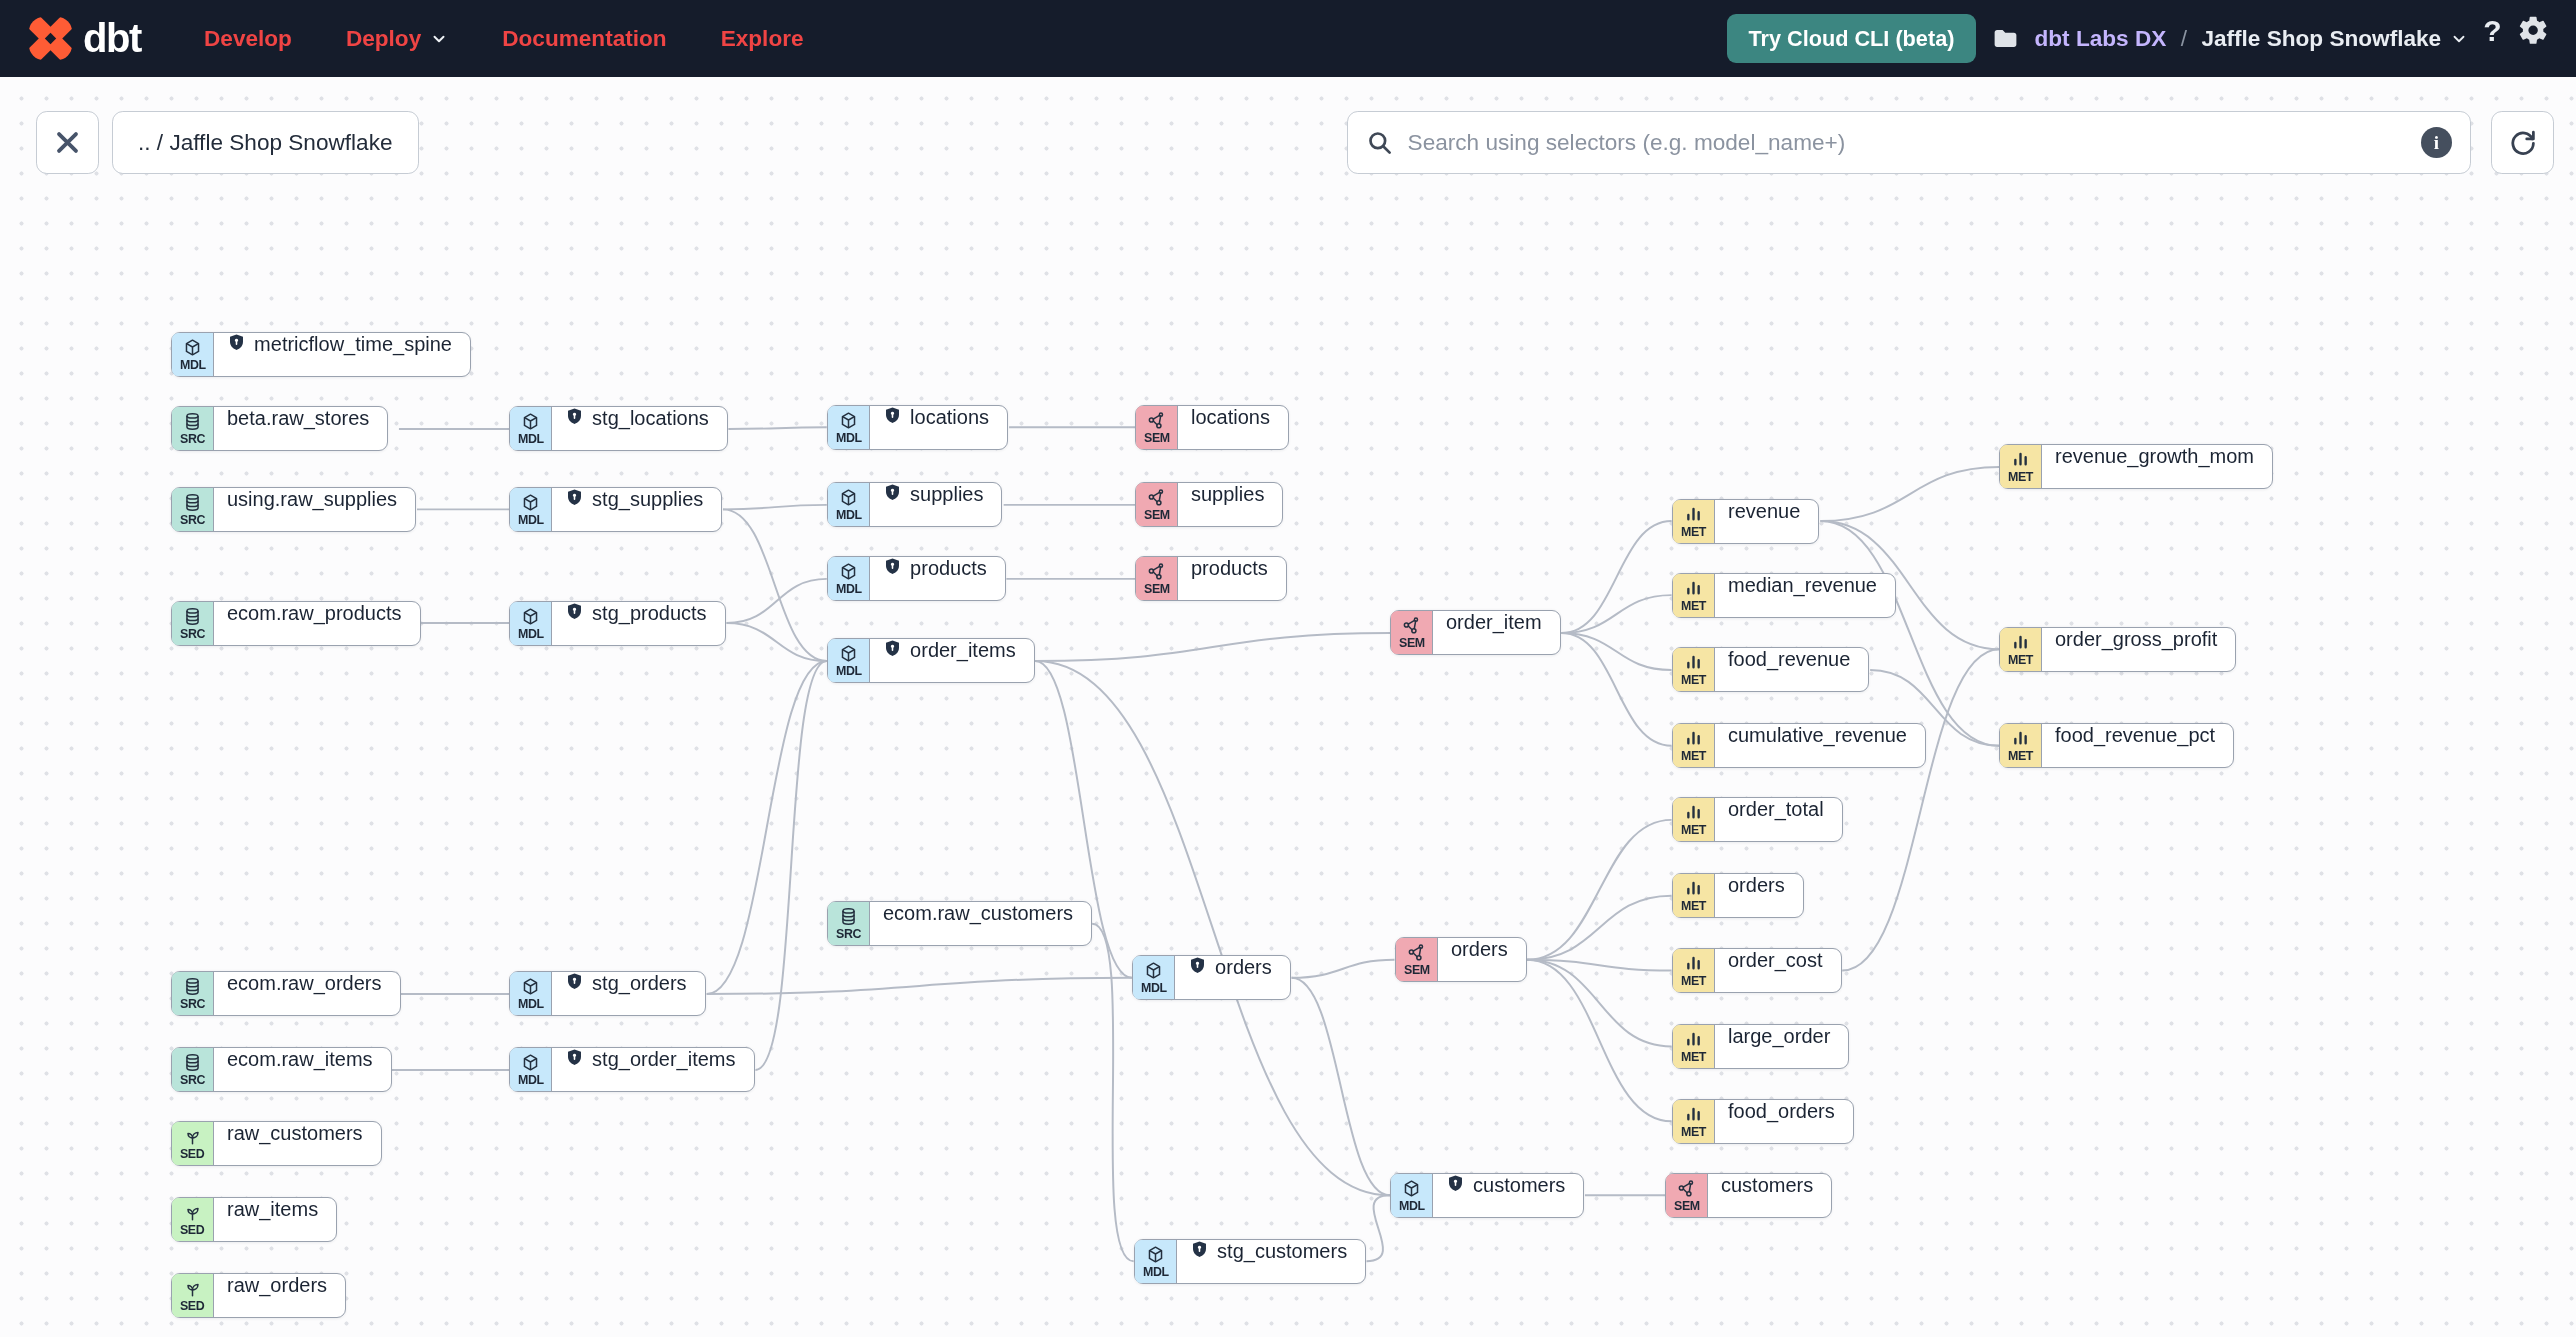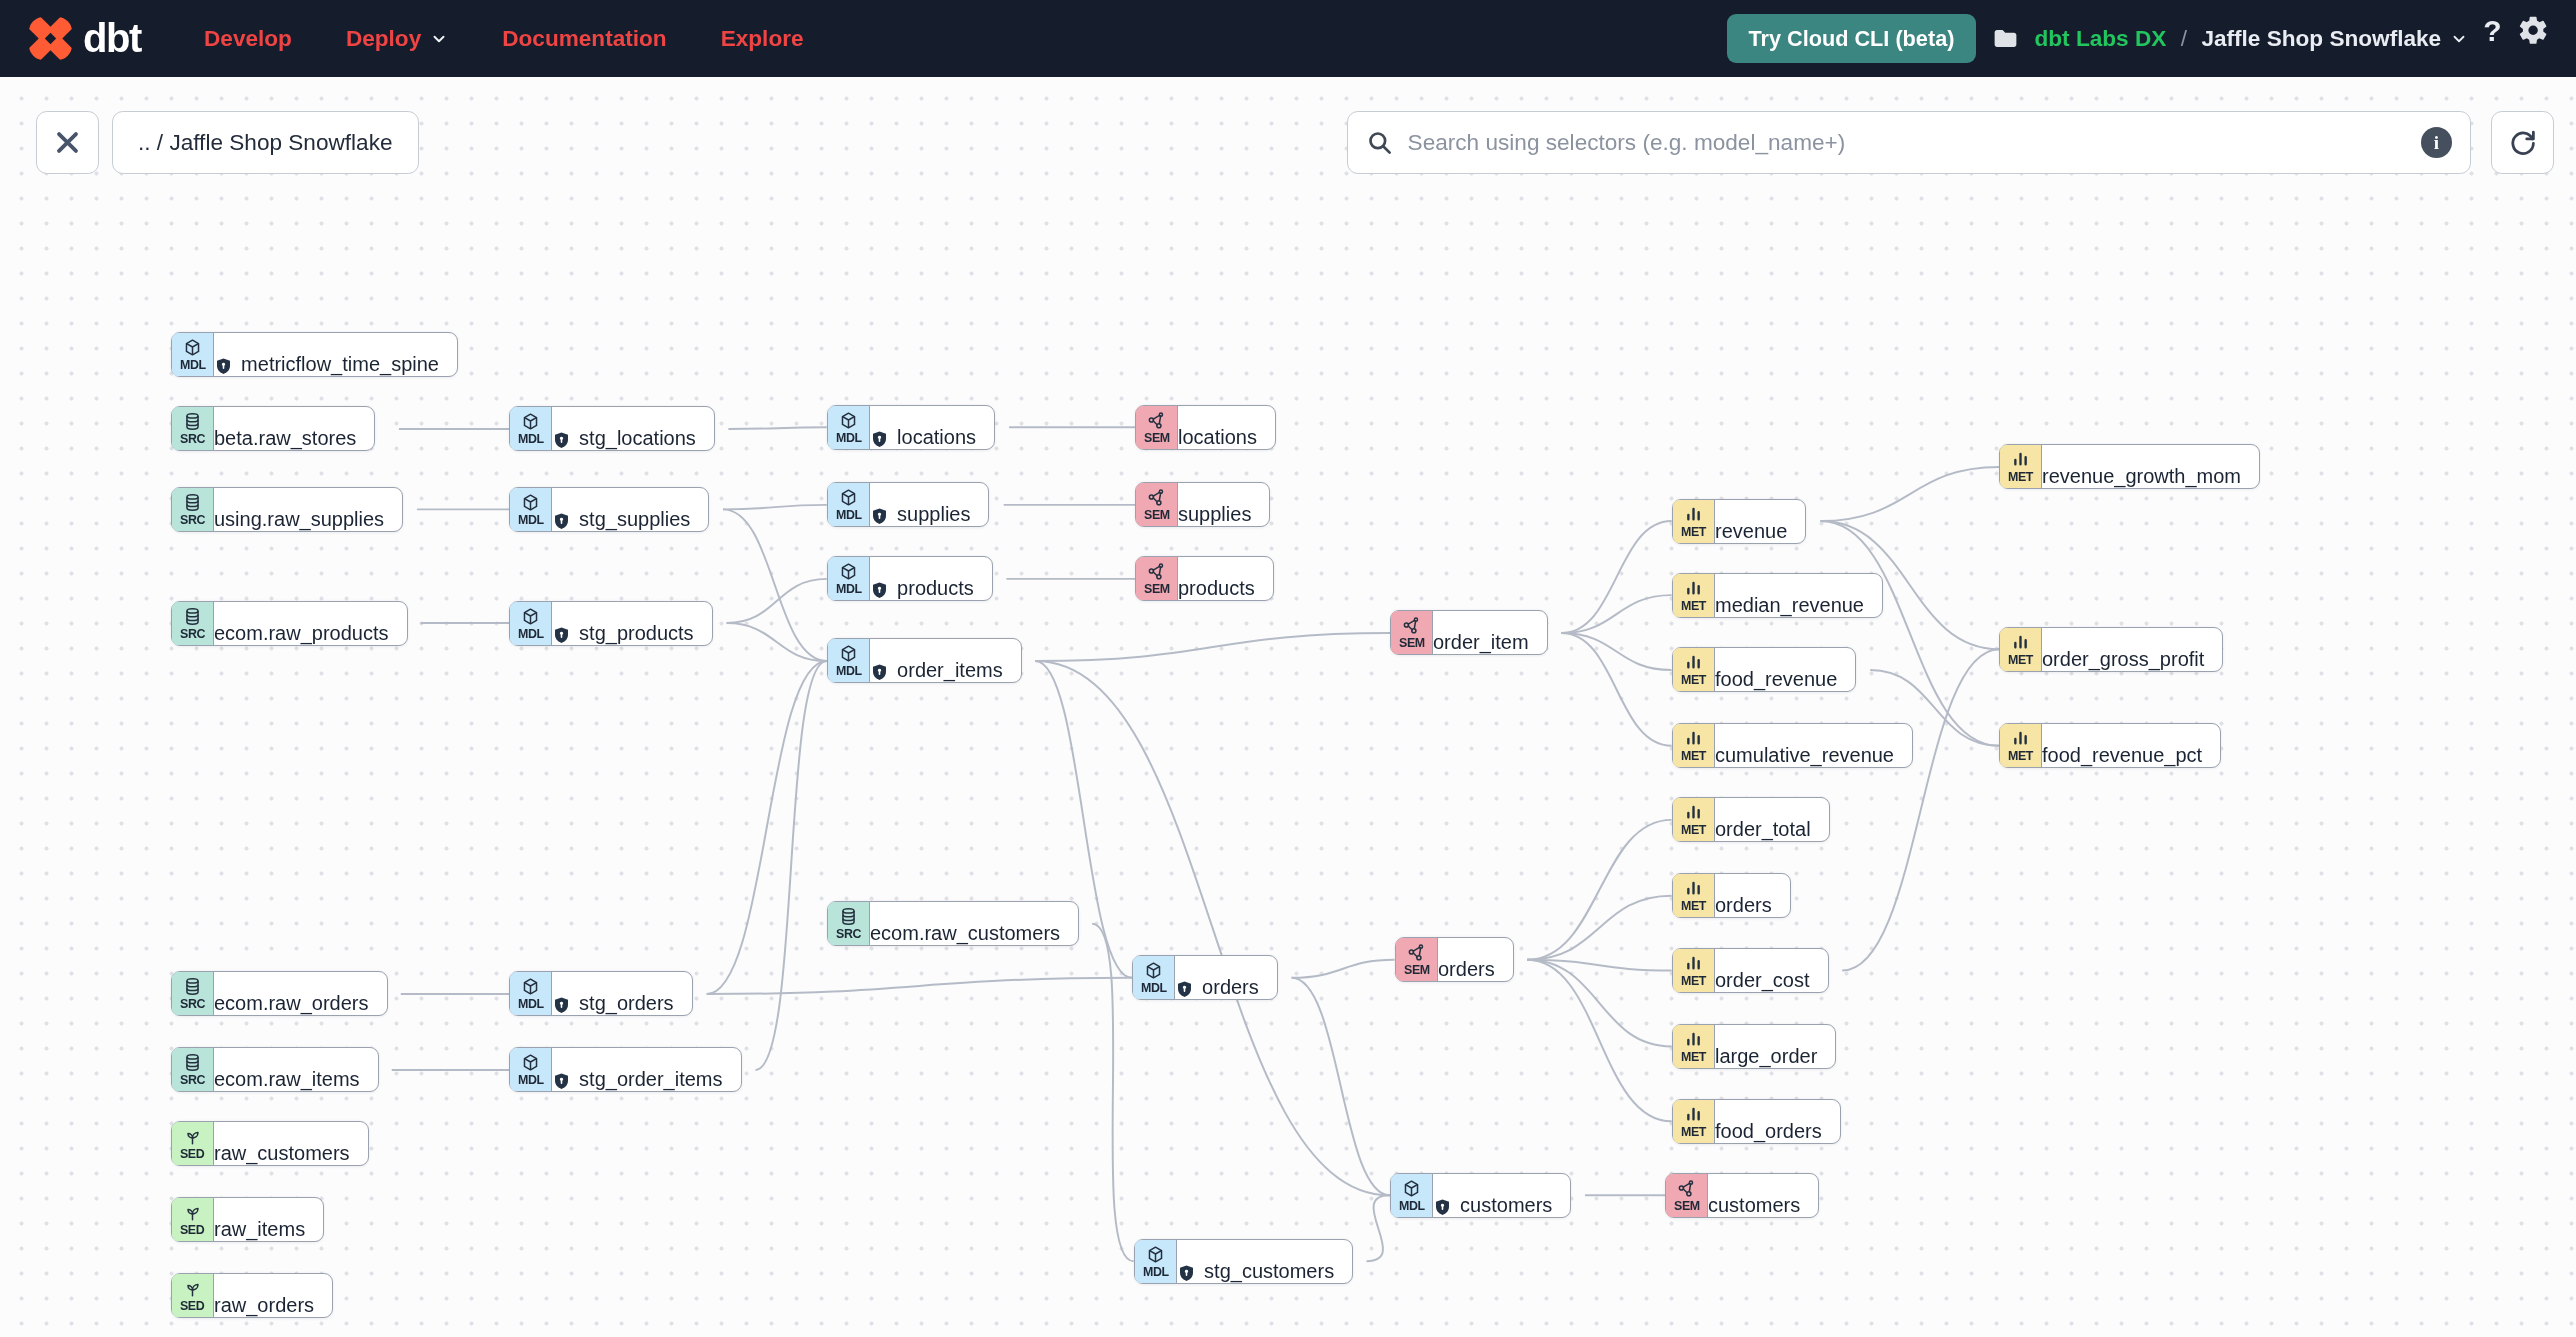--- a/index.html
+++ b/index.html
@@ -17,21 +17,21 @@
   .logo-mark svg{width:47px;height:47px;display:block;}
   .brand{font-size:40px;font-weight:800;color:#ffffff;margin-left:9px;letter-spacing:-1.4px;}
   .nav-items{display:flex;align-items:center;gap:54px;margin-left:63px;}
   .nav-item{font-size:22.6px;font-weight:700;color:#ef4444;display:flex;align-items:center;gap:9px;cursor:pointer;}
   .chev svg{width:18px;height:18px;display:block;}
   .nav-right{margin-left:auto;display:flex;gap:15px;}
   .cta-btn{background:#3c8681;color:#ffffff;font-size:21.7px;font-weight:700;
     padding:11.7px 21.7px;border-radius:9px;white-space:nowrap;cursor:pointer;}
   .acct{display:flex;align-items:center;gap:14.4px;white-space:nowrap;}
   .acct .folder svg{width:29px;height:29px;display:block;}
-  .acct-name{font-size:22.6px;font-weight:700;color:#22c55e;}
+  .acct-name{font-size:22.6px;font-weight:700;color:#c4b5fd;}
   .acct-sep{font-size:22.6px;color:#8a93a1;}
   .proj-name{font-size:22.6px;color:#e9edf2;display:flex;align-items:center;gap:9px;cursor:pointer;font-weight:bold;}
   .help-q{font-size:30px;font-weight:700;color:#e9edf2;cursor:pointer;}
   .gear svg{width:32.5px;height:32.5px;display:block;cursor:pointer;}
 
   
   .canvas{
     position:absolute;top:77px;left:0;width:2576px;height:1261px;
     background-color:#fcfcfd;
     background-image:radial-gradient(circle,#dfe1e6 1.8px,transparent 2.3px);
@@ -76,21 +76,21 @@
     position:absolute;display:inline-flex;align-items:stretch;height:45px;
     background:#ffffff;border:1.8px solid #9aa2af;border-radius:9px;box-sizing:border-box;
     box-shadow:0 0.9px 2.7px rgba(16,24,40,.07);cursor:pointer;
   }
   .node-chip{
     width:42px;flex:0 0 42px;display:flex;flex-direction:column;align-items:center;justify-content:center;
     gap:0.9px;border-radius:6.3px 0 0 6.3px;border-right:1.8px solid #9aa2af;box-sizing:border-box;
   }
   .node-chip svg{width:19px;height:19px;display:block;color:#24303f;}
   .node-code{font-size:13.5px;font-weight:700;color:#1e2836;line-height:1;letter-spacing:-0.5px;transform:scaleX(.92);}
-  .node-body{display:flex;align-items:flex-end;gap:8.1px;padding:0 18px 0 0;white-space:nowrap;}
+  .node-body{display:flex;align-items:flex-start;gap:8.1px;padding:0 18px 0 13px;white-space:nowrap;}
   .node-label{font-size:20px;font-weight:500;color:#1b2433;}
   .node-shield{display:inline-flex;}
   .node-shield svg{width:19px;height:19px;display:block;}
 </style>
 </head>
 <body>
 
 <div class="canvas" id="canvas">
   <svg id="edges" width="2576" height="1261" viewBox="0 0 2854 1397">
       <path d="M442,390 C503,390 503,390 564,390" fill="none" stroke="#b5bbc6" stroke-width="2.2"></path>

